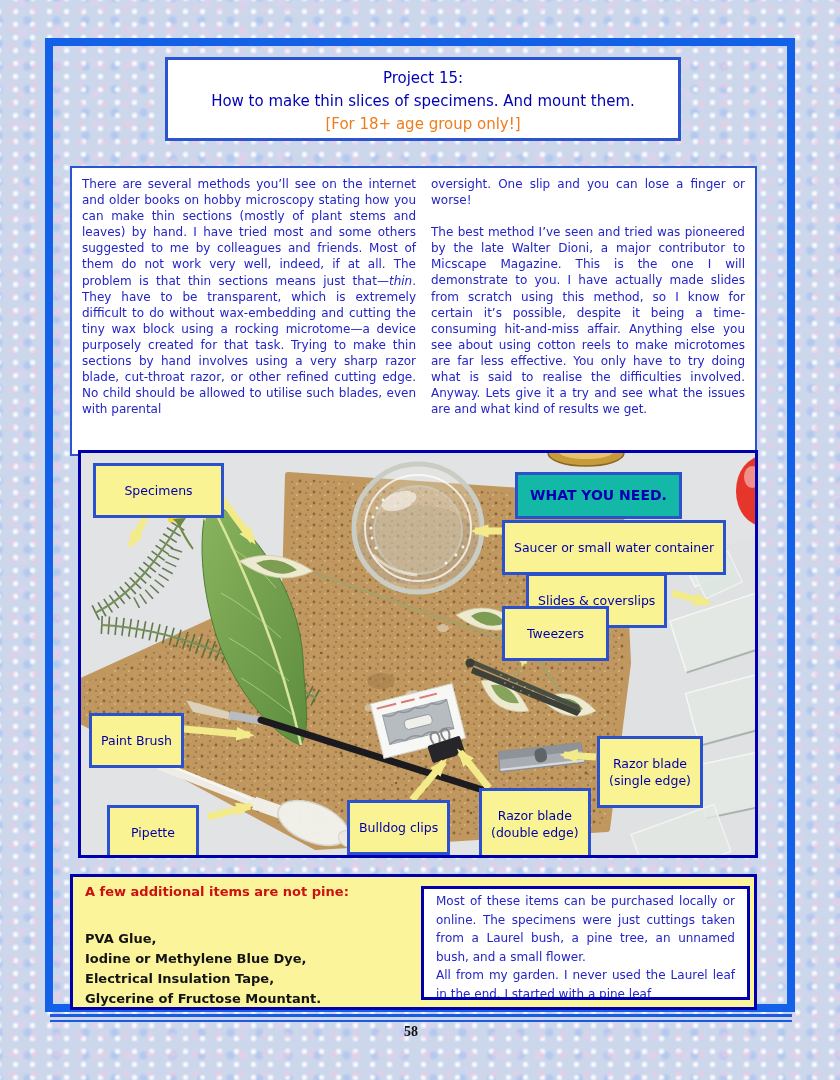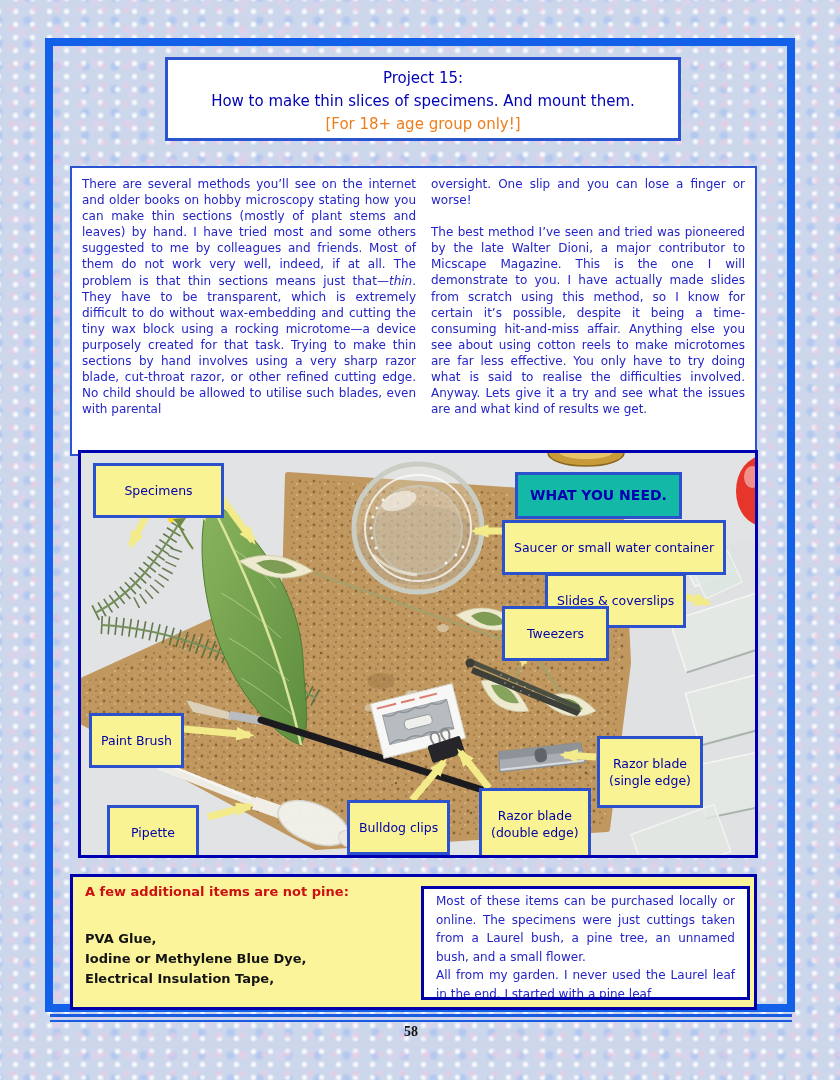--- a/index.html
+++ b/index.html
@@ -259,41 +259,42 @@
         <path d="M127,364 L169,353" marker-end="url(#ah)"></path>
         <path d="M331,347 L363,309" marker-end="url(#ah)"></path>
         <path d="M408,335 L379,299" marker-end="url(#ah)"></path>
         <path d="M515,304 L483,302" marker-end="url(#ah)"></path>
       </g>
     </svg>
 
     <div class="plabel" style="left:12px;top:10px;width:107px;">Specimens</div>
     <div class="plabel white" style="left:434px;top:19px;">WHAT YOU NEED.</div>
     <div class="plabel" style="left:421px;top:67px;">Saucer or small water container</div>
-    <div class="plabel" style="left:464px;top:120px;">Slides &amp; coverslips</div>
+    <div class="plabel" style="left:445px;top:120px;">Slides &amp; coverslips</div>
     <div class="plabel" style="left:421px;top:153px;width:83px;">Tweezers</div>
     <div class="plabel" style="left:8px;top:260px;">Paint Brush</div>
     <div class="plabel" style="left:26px;top:352px;width:68px;">Pipette</div>
     <div class="plabel" style="left:266px;top:347px;">Bulldog clips</div>
     <div class="plabel" style="left:516px;top:283px;">
       <div>Razor blade</div>
       <div>(single edge)</div>
     </div>
     <div class="plabel" style="left:398px;top:335px;">
       <div>Razor blade</div>
       <div>(double edge)</div>
     </div>
   </div>
 
   <div class="bottombox">
     <div class="bb-head">A few additional items are not pine:</div>
     <div class="bb-items">
       <div>PVA Glue,</div>
       <div>Iodine or Methylene Blue Dye,</div>
       <div>Electrical Insulation Tape,</div>
+      <div>Glycerine of Fructose Mountant.</div>
     </div>
     <div class="notebox">
       <div>Most of these items can be purchased locally or online. The specimens were just cuttings taken from a Laurel bush, a pine tree, an unnamed bush, and a small flower.</div>
       <div>All from my garden. I never used the Laurel leaf in the end. I started with a pine leaf</div>
     </div>
   </div>
 
   <div class="rule1"></div>
   <div class="rule2"></div>
   <div class="pagenum">58</div>

